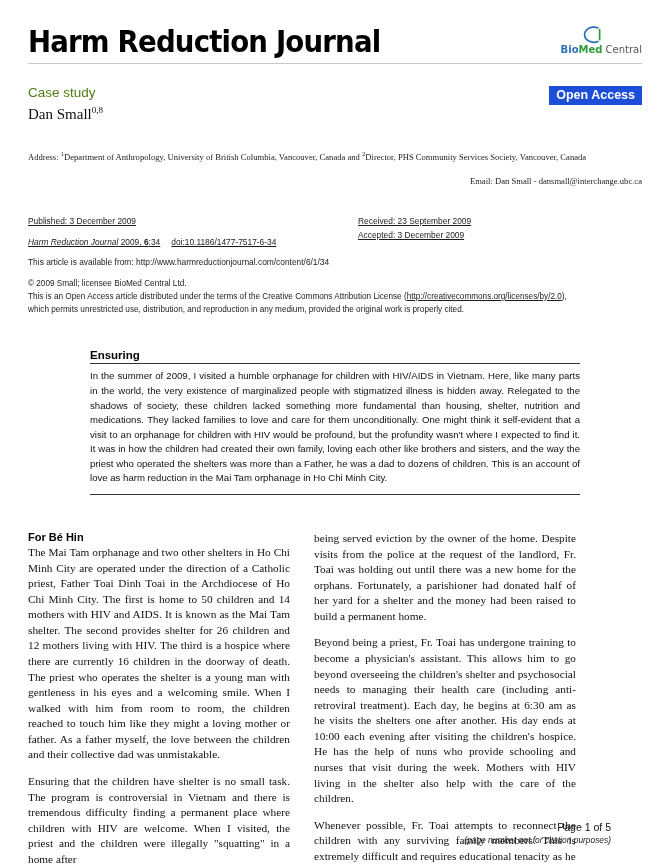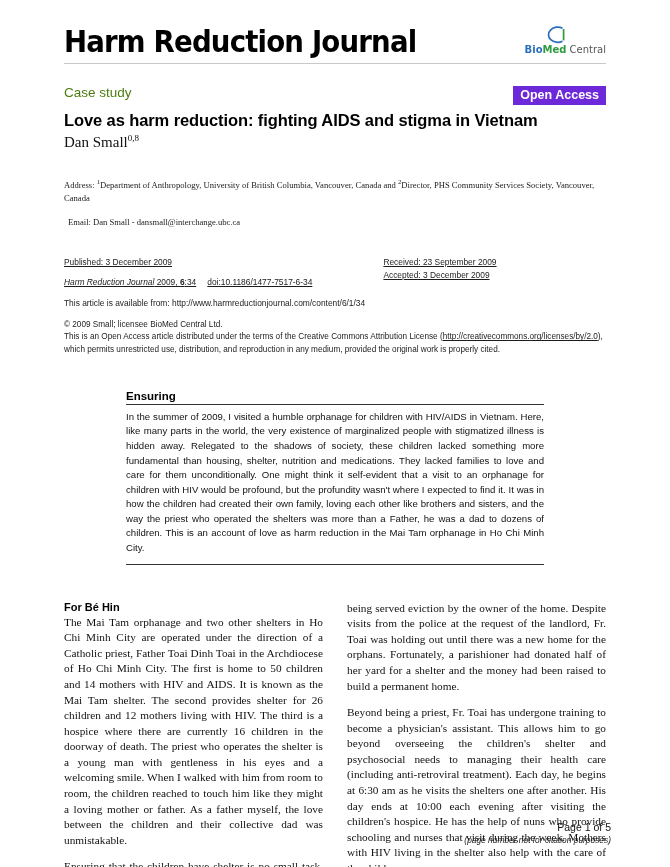--- a/index.html
+++ b/index.html
@@ -14,21 +14,21 @@
     color: #1a1a1a;
     position: relative;
     overflow: hidden;
   }
 
   .page {
     width: 670px;
     height: 867px;
     position: relative;
     box-sizing: border-box;
-    padding: 0 64px;
+    padding: 0 28px;
   }
 
   
   .masthead {
     display: flex;
     align-items: flex-end;
     justify-content: space-between;
     padding-top: 26px;
     padding-bottom: 6px;
   }
@@ -77,21 +77,21 @@
     font-family: "Liberation Sans", sans-serif;
     font-size: 13.5px;
     color: #4d7c0f;
     line-height: 1.1;
   }
   .open-access {
     font-family: "Liberation Sans", sans-serif;
     font-weight: 700;
     font-size: 12.5px;
     color: #ffffff;
-    background: #6d28d9;
+    background: #1d4ed8;
     padding: 2px 7px 3px 7px;
     line-height: 1.15;
     white-space: nowrap;
     display: inline-block;
   }
   .paper-title {
     font-family: "Liberation Sans", sans-serif;
     font-weight: 700;
     font-size: 16.5px;
     line-height: 1.25;
@@ -114,21 +114,21 @@
   
   .affil-block {
     margin-top: 26px;
     font-family: "Liberation Serif", serif;
     font-size: 8.6px;
     line-height: 1.5;
     color: #1c1c1c;
   }
   .affil-block sup { font-size: 6.6px; vertical-align: super; }
   .affil-line { margin: 0; }
-  .email-line { margin: 11px 0 0 4px; }
+  .email-line { margin: 11px 0 0 12px; text-align: right; }
 
   
   .meta {
     margin-top: 27px;
     font-family: "Liberation Sans", sans-serif;
     font-size: 8.4px;
     line-height: 1.62;
     color: #1c1c1c;
     position: relative;
   }
@@ -252,21 +252,20 @@
     </div>
   </div>
 
   <hr class="rule-top">
 
   <div class="title-row">
     <div class="kind">Case study</div>
     <div class="open-access">Open Access</div>
   </div>
 
-  <h1 class="paper-title">Love as harm reduction: fighting AIDS and stigma in Vietnam</h1>
 
   <p class="authors"><span>Dan Small</span><sup>0,8</sup></p>
 
   <div class="affil-block">
     <p class="affil-line"><span>Address:</span> <sup>1</sup><span>Department of Anthropology, University of British Columbia, Vancouver, Canada and </span><sup>2</sup><span>Director, PHS Community Services Society, Vancouver, Canada</span></p>
     <p class="email-line">Email: Dan Small - dansmall@interchange.ubc.ca</p>
   </div>
 
   <div class="meta">
     <div class="meta-grid">

